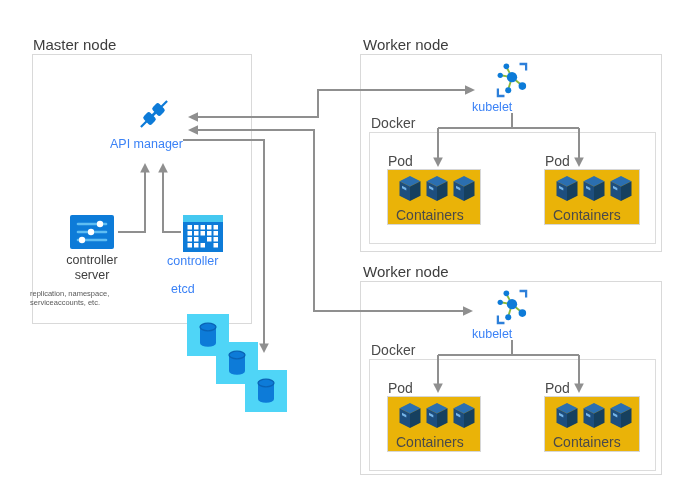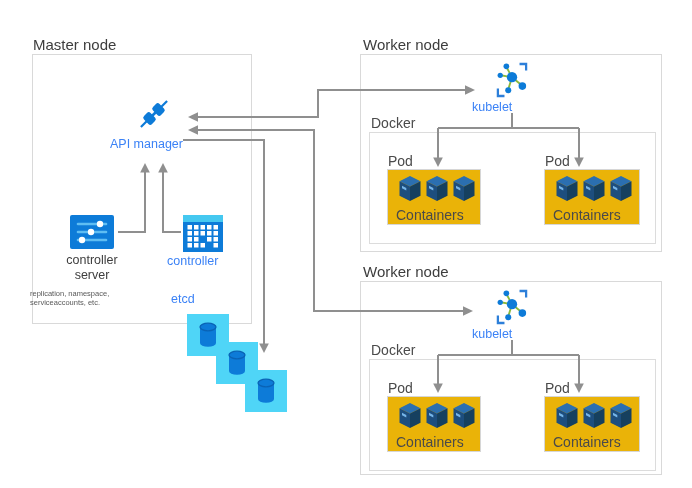--- a/index.html
+++ b/index.html
@@ -83,21 +83,21 @@
         <rect x="30.5" y="22" width="4.5" height="4.5"></rect>
       <rect x="4.5" y="28" width="4.5" height="4.5"></rect>
         <rect x="11" y="28" width="4.5" height="4.5"></rect>
         <rect x="17.5" y="28" width="4.5" height="4.5"></rect>
         <rect x="30.5" y="28" width="4.5" height="4.5"></rect>
     </g>
   </svg>
 </div>
 <div class="lbl" style="left:167px;top:254px;width:72px;">controller</div>
 
-<div class="lbl" style="left:171px;top:292px;width:72px;">etcd</div>
+<div class="lbl" style="left:171px;top:282px;width:72px;">etcd</div>
 <div class="abs" style="left:0;top:0;">
   <div class="etcd-sq" style="left:187px;top:314px;">
     <svg width="22" height="28" viewBox="0 0 22 28">
       <path d="M3,6 L3,22 A8,3.8 0 0 0 19,22 L19,6 Z" fill="#0d7bd8"></path>
       <ellipse cx="11" cy="6" rx="8" ry="3.8" fill="#0d7bd8" stroke="#0a63b5" stroke-width="1.3"></ellipse>
     </svg>
   </div>
   <div class="etcd-sq" style="left:216px;top:342px;">
     <svg width="22" height="28" viewBox="0 0 22 28">
       <path d="M3,6 L3,22 A8,3.8 0 0 0 19,22 L19,6 Z" fill="#0d7bd8"></path>

